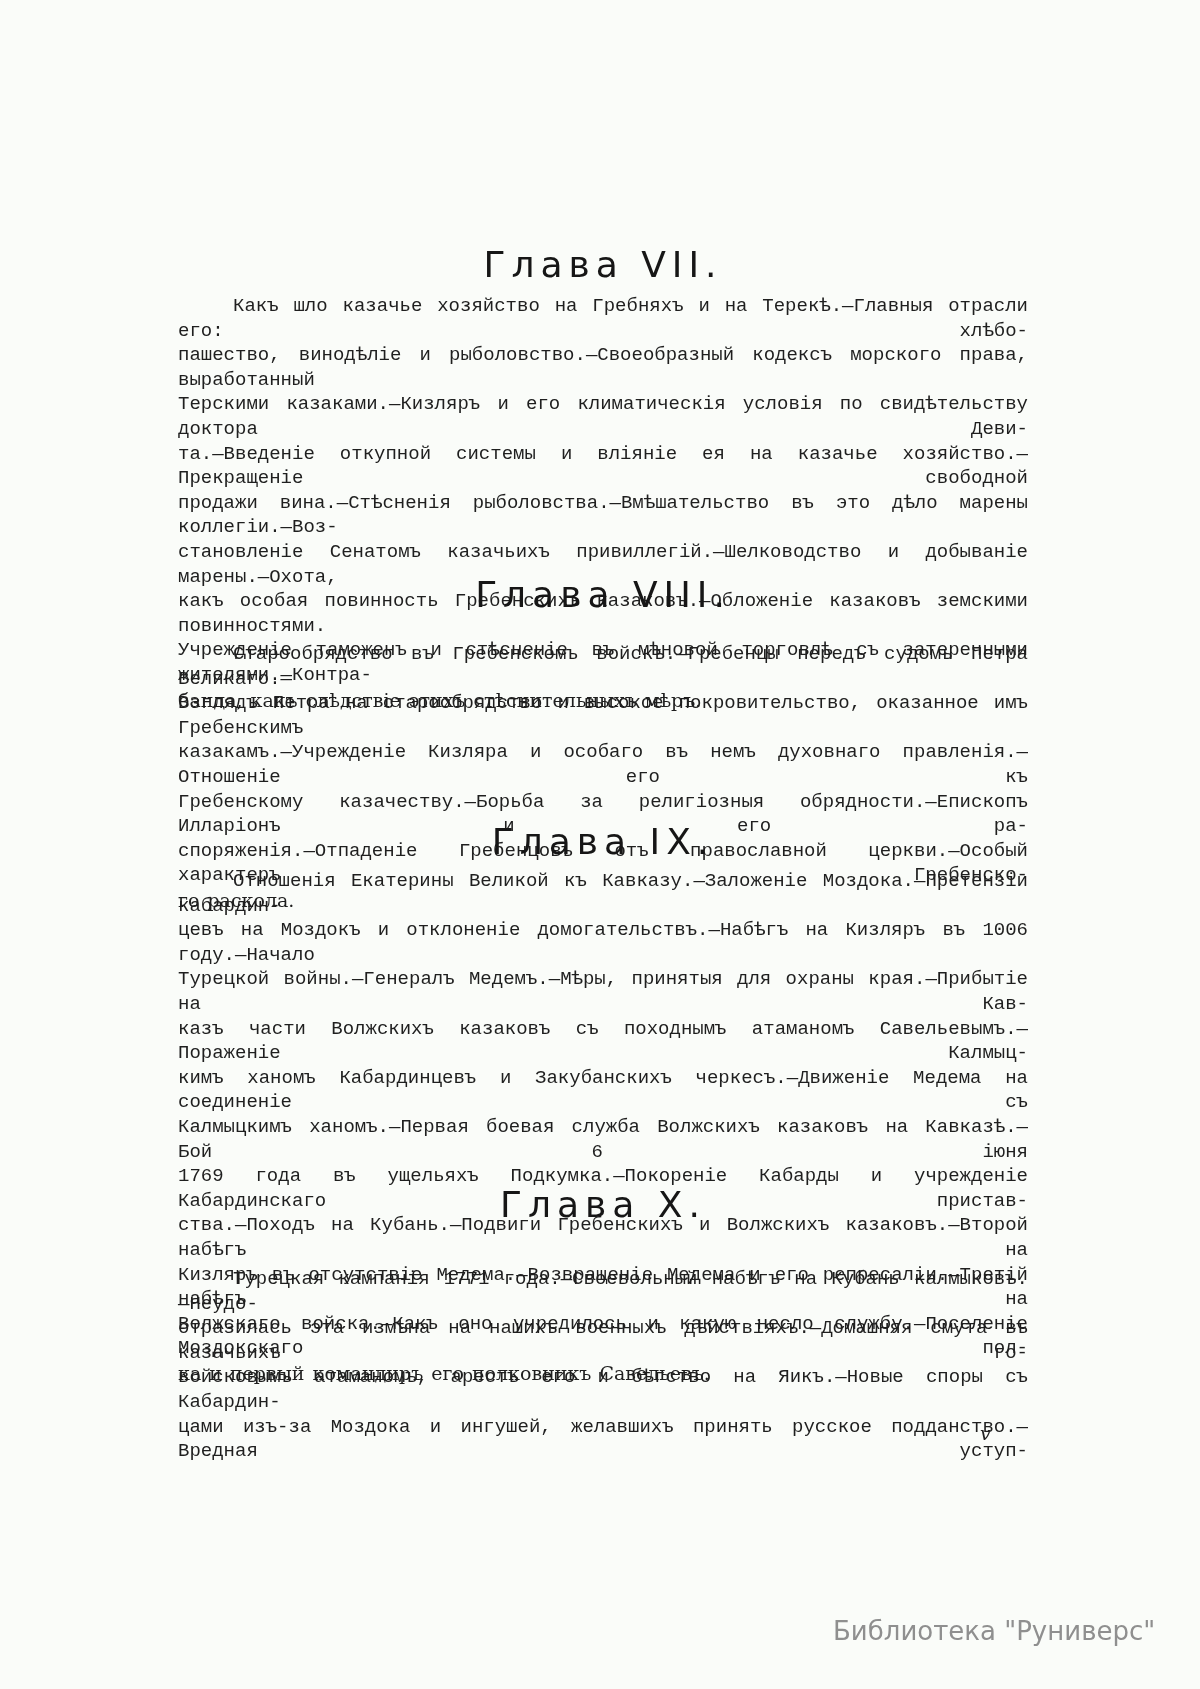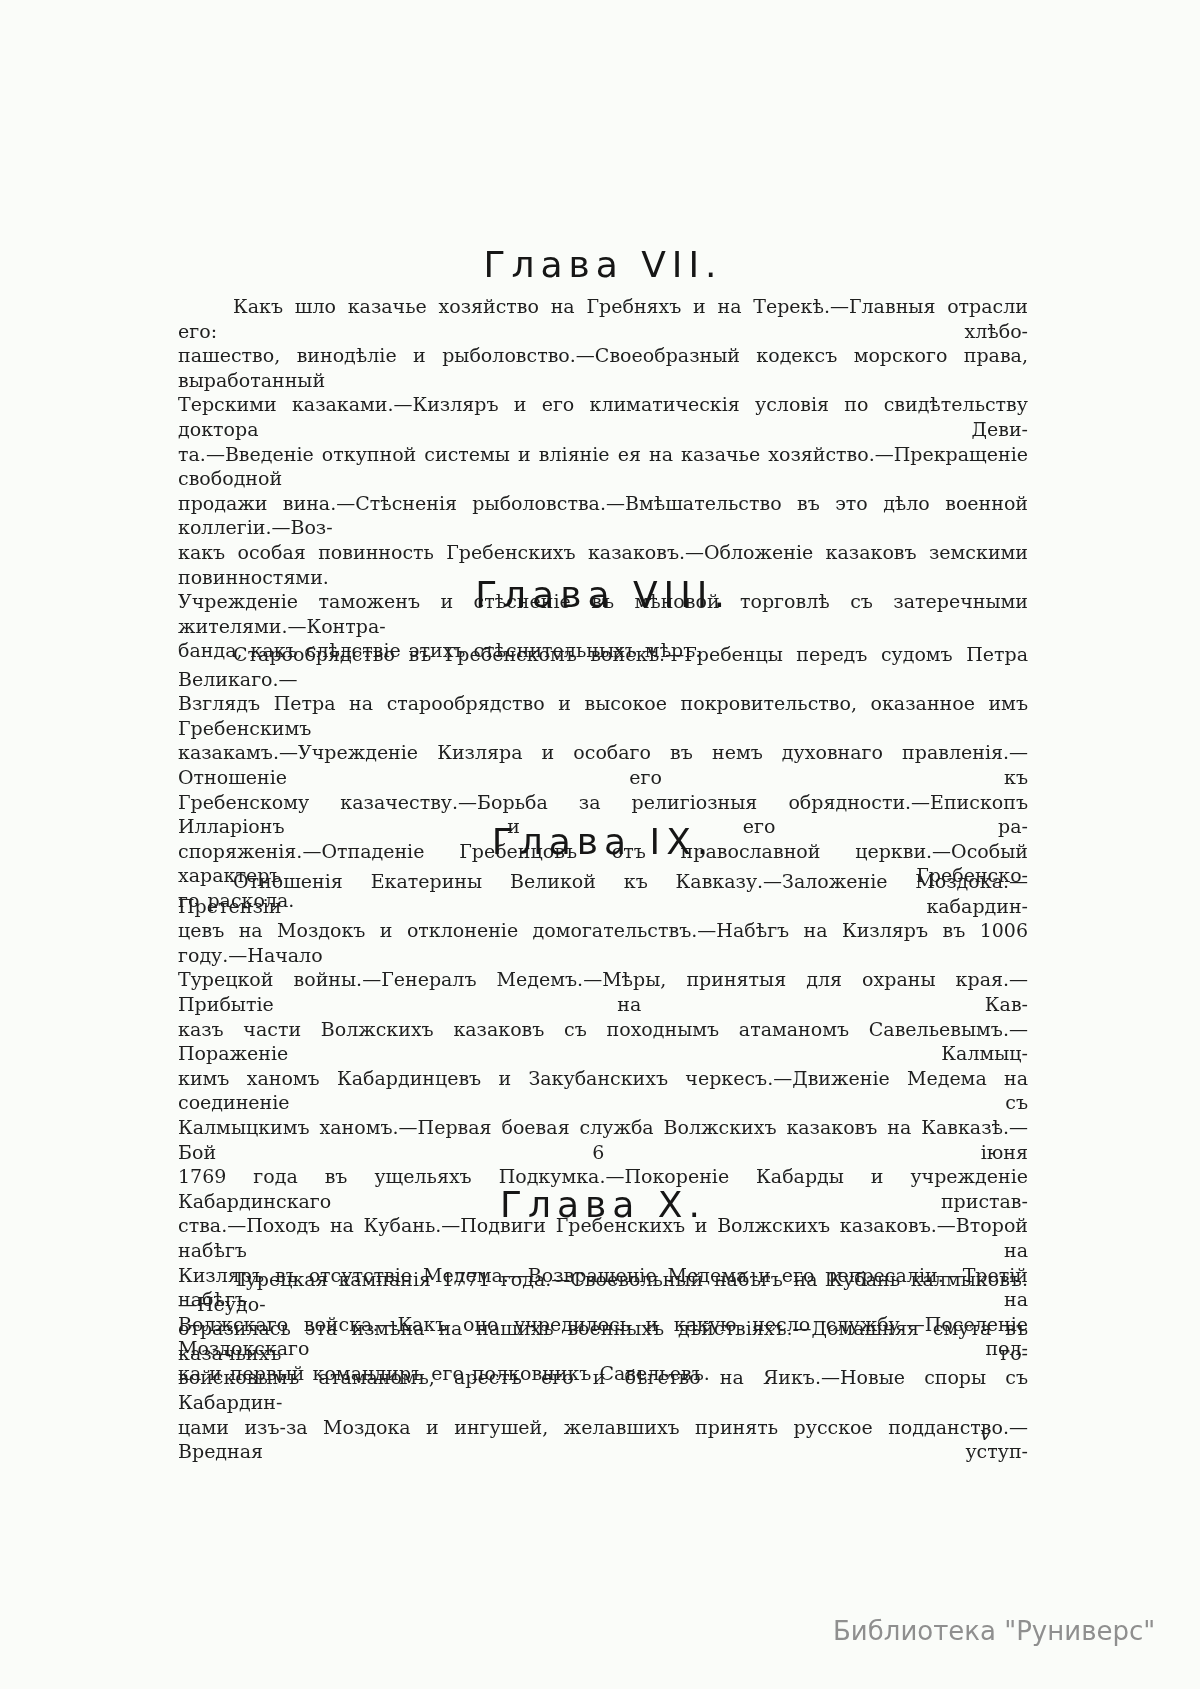--- a/index.html
+++ b/index.html
@@ -36,20 +36,21 @@
     font-size: 19px;
     line-height: 24.6px;
     word-spacing: 2px;
   }
   .line {
     text-align: justify;
     white-space: normal;
   }
   .line.fill {
     text-align-last: justify;
+    font-family: Liberation Mono, monospace;
   }
   .line.indent {
     text-indent: 55px;
   }
   .ch7-heading  { top: 222px; }
   .ch7-summary  { top: 294px; }
   .ch8-heading  { top: 552px; }
   .ch8-summary  { top: 594px; margin-top: 48px; }
   .ch9-heading  { top: 799px; }
   .ch9-summary  { top: 869px; }
@@ -79,21 +80,22 @@
 <body>
 
 <div class="page">
 
   <div class="chapter-heading ch7-heading">Глава VII.</div>
   <div class="chapter-summary ch7-summary">
       <div class="line indent fill">Какъ шло казачье хозяйство на Гребняхъ и на Терекѣ.—Главныя отрасли его: хлѣбо-</div>
       <div class="line fill">пашество, винодѣліе и рыболовство.—Своеобразный кодексъ морского права, выработанный</div>
       <div class="line fill">Терскими казаками.—Кизляръ и его климатическія условія по свидѣтельству доктора Деви-</div>
       <div class="line fill">та.—Введеніе откупной системы и вліяніе ея на казачье хозяйство.—Прекращеніе свободной</div>
-      <div class="line fill">продажи вина.—Стѣсненія рыболовства.—Вмѣшательство въ это дѣло военной коллегіи.—Воз-</div>
+      <div class="line fill">продажи вина.—Стѣсненія рыболовства.—Вмѣшательство въ это дѣло марены коллегіи.—Воз-</div>
+      <div class="line fill">становленіе Сенатомъ казачьихъ привиллегій.—Шелководство и добываніе марены.—Охота,</div>
       <div class="line fill">какъ особая повинность Гребенскихъ казаковъ.—Обложеніе казаковъ земскими повинностями.</div>
       <div class="line fill">Учрежденіе таможенъ и стѣсненіе въ мѣновой торговлѣ съ затеречными жителями.—Контра-</div>
       <div class="line">банда, какъ слѣдствіе этихъ стѣснительныхъ мѣръ.</div>
     </div>
 
   <div class="chapter-heading ch8-heading">Глава VIII.</div>
   <div class="chapter-summary ch8-summary">
       <div class="line indent fill">Старообрядство въ Гребенскомъ войскѣ.—Гребенцы передъ судомъ Петра Великаго.—</div>
       <div class="line fill">Взглядъ Петра на старообрядство и высокое покровительство, оказанное имъ Гребенскимъ</div>
       <div class="line fill">казакамъ.—Учрежденіе Кизляра и особаго въ немъ духовнаго правленія.—Отношеніе его къ</div>

